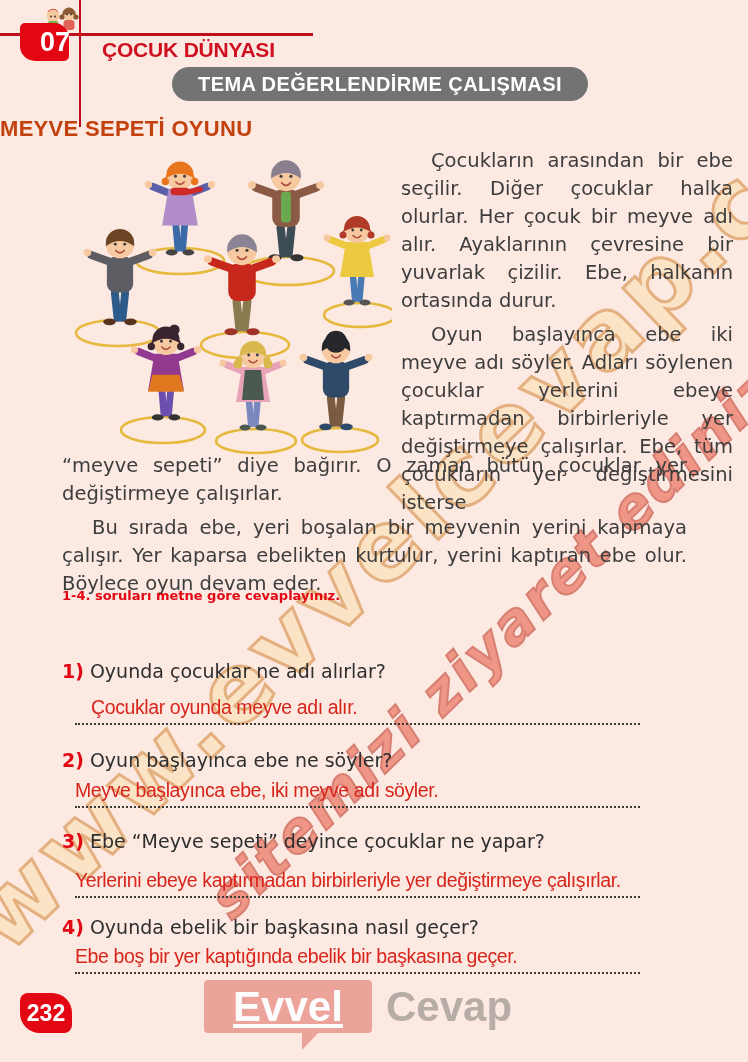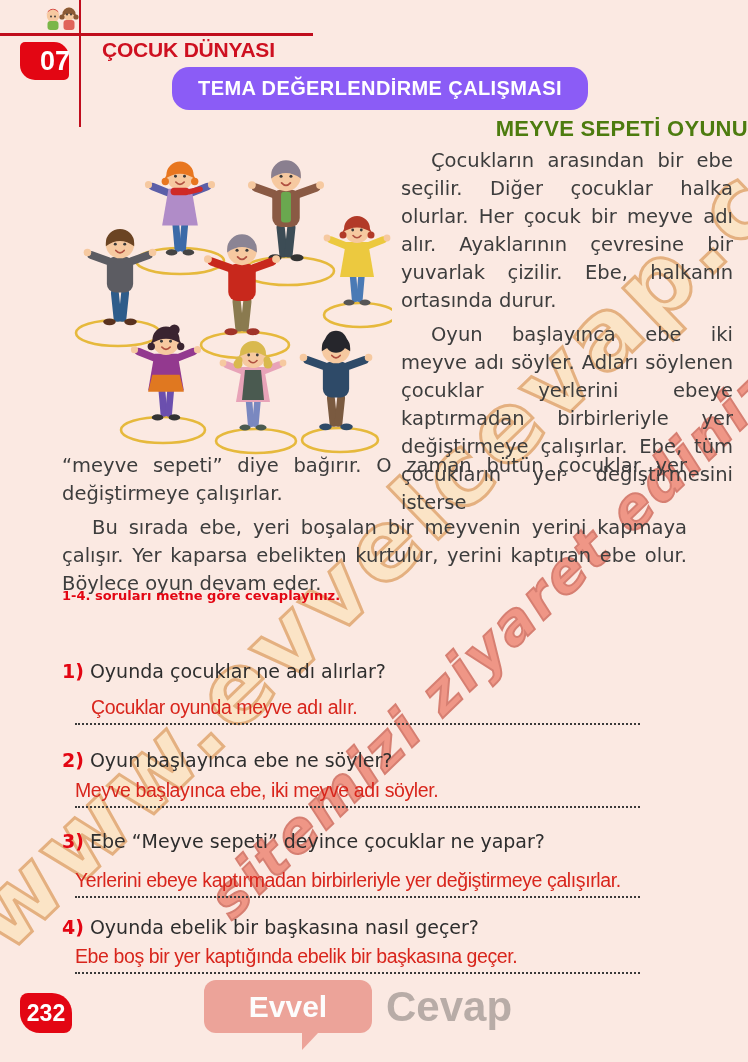--- a/index.html
+++ b/index.html
@@ -20,38 +20,38 @@
     left:196px; top:884px; transform:rotate(-44deg);
     font-size:56px; font-style:italic; letter-spacing:3px; color:#e8604a;
     -webkit-text-stroke:2px #bf3a28; opacity:.6;
   }
   .content { position:absolute; inset:0; z-index:2; }
   
   .h-line { position:absolute; left:0; top:33px; width:313px; height:3px; background:#c00d1d; }
   .v-line { position:absolute; left:79px; top:0; width:2px; height:127px; background:#c00d1d; }
   .mascot { position:absolute; left:42px; top:3px; }
   .badge-07 {
-    position:absolute; left:20px; top:42px; width:49px; height:38px;
+    position:absolute; left:20px; top:23px; width:49px; height:38px;
     background:#e30613; border-radius:5px 15px 5px 15px;
     color:#fff; font-family:"Liberation Sans",sans-serif; font-weight:bold; font-size:27px;
     display:flex; align-items:center; justify-content:center;padding-left:21px;
   }
   .unit-title {
     position:absolute; left:90px; top:38px; color:#ce1020;
     font-family:"Liberation Sans",sans-serif; font-weight:bold; font-size:21px; letter-spacing:-.2px;margin-left:12px;
   }
   .banner {
-    position:absolute; left:172px; top:67px; width:416px; height:43px;
-    background:#8b5cf6; border-radius:17px; color:#fff;
+    position:absolute; left:172px; top:67px; width:416px; height:34px;
+    background:#737373; border-radius:17px; color:#fff;
     font-family:"Liberation Sans",sans-serif; font-weight:bold; font-size:20px; letter-spacing:.4px;
     display:flex; align-items:center; justify-content:center;text-align:center;
   }
   .reading-title {
-    position:absolute; left:0; width:100%; top:116px; text-align:right;
-    color:#4d7c0f; font-family:"Liberation Sans",sans-serif; font-weight:bold; font-size:22px; letter-spacing:.3px;
+    position:absolute; left:0; width:100%; top:116px; text-align:left;
+    color:#c2410c; font-family:"Liberation Sans",sans-serif; font-weight:bold; font-size:22px; letter-spacing:.3px;
   }
   
   .illustration { position:absolute; left:60px; top:143px; width:332px; height:318px; }
   .col-text { position:absolute; left:401px; top:147px; width:332px; }
   .col-text p, .full-text p {
     font-size:19.5px; line-height:28px; text-align:justify; color:#3d3d3d; text-indent:30px;
   }
   .col-text p + p, .full-text p + p { margin-top:6px; }
   .full-text { position:absolute; left:62px; top:452px; width:625px; }
   .full-text .no-indent { text-indent:0; }
@@ -79,23 +79,23 @@
   
   .page-badge {
     position:absolute; left:20px; top:993px; width:52px; height:40px;
     background:#e30613; border-radius:8px 20px 8px 20px; color:#fff;
     font-family:"Liberation Sans",sans-serif; font-weight:bold; font-size:23px;
     display:flex; align-items:center; justify-content:center;
   }
   .logo { position:absolute; left:204px; top:980px; width:345px; height:75px; font-family:"Liberation Sans",sans-serif; }
   .logo-bubble {
     position:absolute; left:0; top:0; width:168px; height:53px;
-    background:rgba(222,94,80,.5); border-radius:12px;
+    background:rgba(222,94,80,.5); border-radius:4px;
     display:flex; align-items:center; justify-content:center;
-    color:#fdfdfd; font-weight:bold; font-size:30px;
+    color:#fdfdfd; font-weight:bold; font-size:42px;text-decoration:underline;
   }
   .logo-tail {
     position:absolute; left:98px; top:53px; width:0; height:0;
     border-top:17px solid rgba(222,94,80,.5); border-right:16px solid transparent;
   }
   .logo-cevap {
     position:absolute; left:182px; top:0; height:53px; display:flex; align-items:center;
     color:rgba(130,122,118,.55); font-weight:bold; font-size:42px;
   }
 </style>

